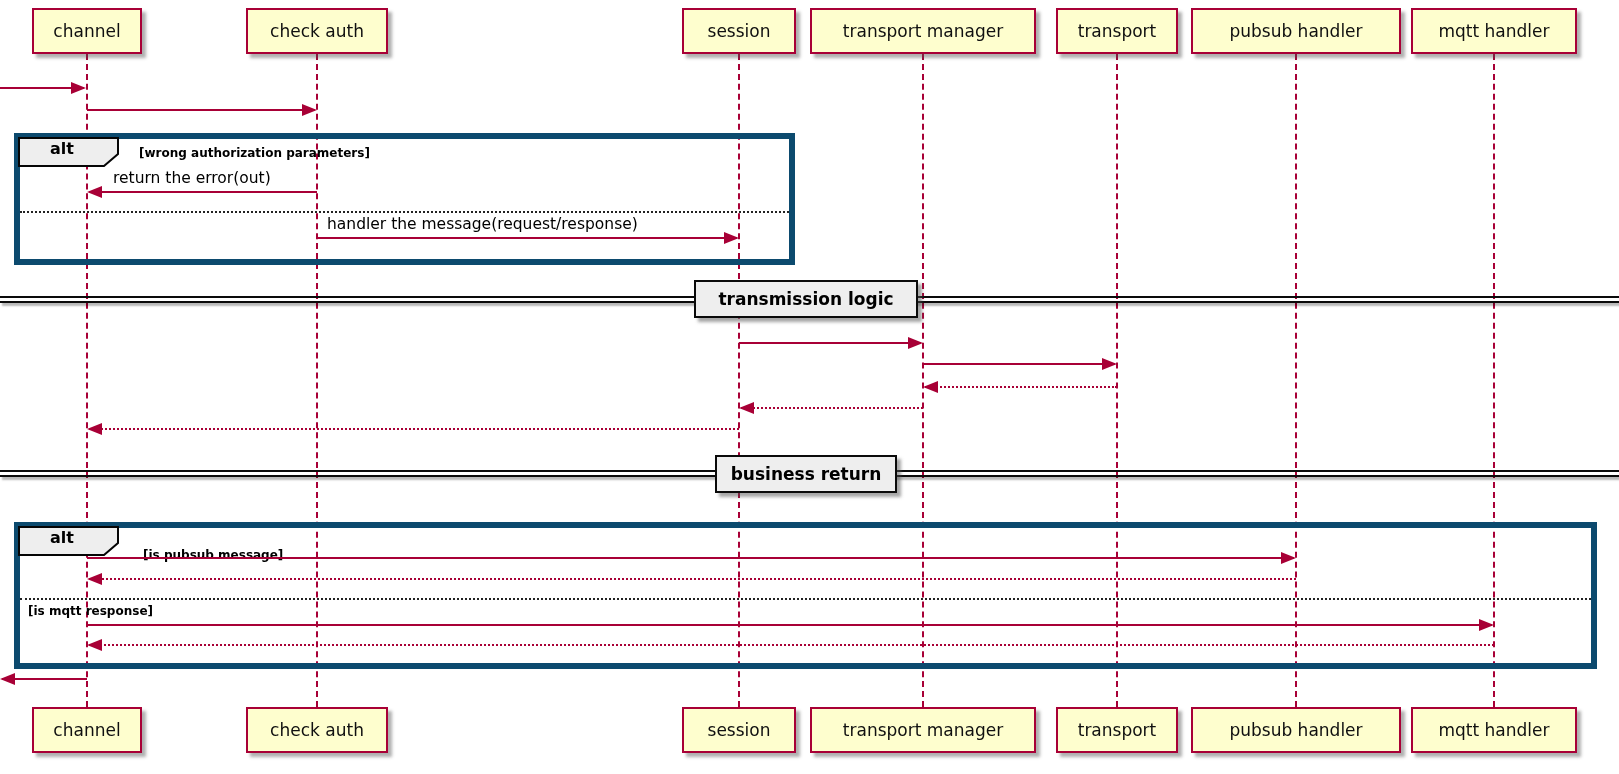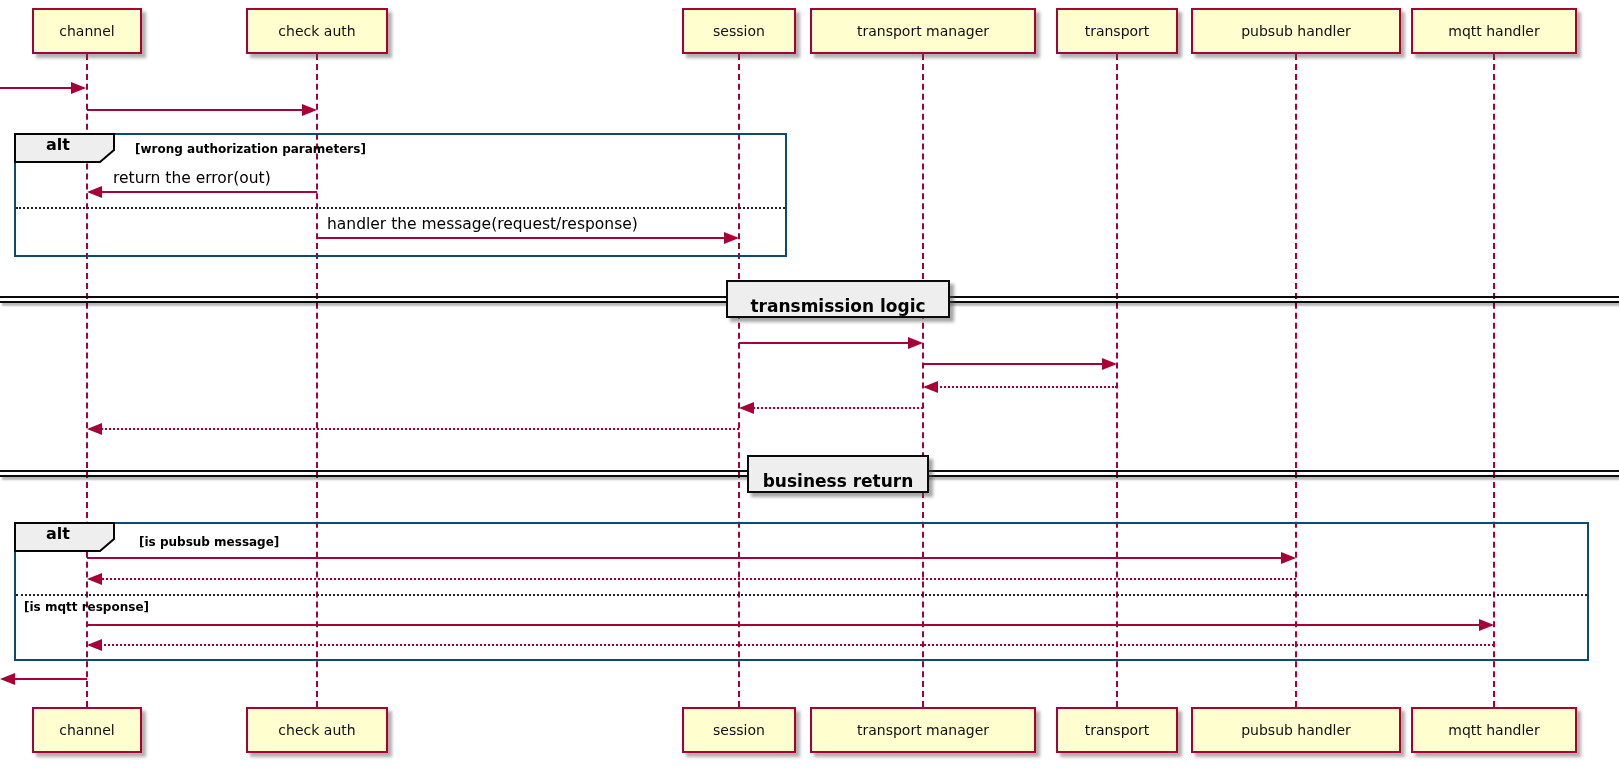--- a/index.html
+++ b/index.html
@@ -6,46 +6,46 @@
   .canvas {
     position:relative; width:1619px; height:774px; background:#ffffff;
     font-family:"DejaVu Sans", "Liberation Sans", sans-serif; overflow:hidden;
   }
   .lifeline { position:absolute; top:54px; height:653px; width:0;
     border-left:2px dashed #A80036; }
   .pbox {
     position:absolute; height:42px; background:#FEFECE; border:2px solid #A80036;
     box-shadow:4px 4px 3px rgba(80,80,80,.45);
     display:flex; align-items:center; justify-content:center;
-    font-size:14px; color:#101010; white-space:nowrap;
+    font-size:17px; color:#101010; white-space:nowrap;
   }
   .msg { position:absolute; height:0; }
   .msg.solid  { border-top:2px solid #A80036; }
   .msg.return { border-top:2px dotted #A80036; }
   .head { position:absolute; width:0; height:0; top:-7px;
     border-top:6px solid transparent; border-bottom:6px solid transparent; }
   .head.right { right:-2px; border-left:15px solid #A80036; }
   .head.left  { left:-2px;  border-right:15px solid #A80036; }
   .msg-label { position:absolute; font-size:15.5px; color:#000; white-space:nowrap;text-align:center; }
-  .frag { position:absolute; border:2px solid #0c4a6e; }
+  .frag { position:absolute; border:6px solid #0c4a6e; }
   .frag-op-svg { position:absolute; left:-2px; top:-2px; }
   .frag-op {
     position:absolute; left:-2px; top:0px; width:88px; text-align:center;
     font-weight:bold; font-size:16px; color:#000;
   }
   .guard { position:absolute; font-weight:bold; font-size:12px; color:#000; white-space:nowrap; }
   .frag-divider { position:absolute; left:0; right:0; height:0; border-top:2px dotted #222; }
   .sect-lines { position:absolute; left:0; width:1619px; height:3px;
     border-top:2px solid #0a0a0a; border-bottom:2px solid #0a0a0a;
     box-shadow:2px 3px 2px rgba(0,0,0,.28); }
   .sect-label {
     position:absolute; background:#EEEEEE; border:2px solid #0a0a0a;
     box-shadow:4px 4px 3px rgba(80,80,80,.5);
-    display:flex; align-items:flex-end; justify-content:center;
-    font-weight:bold; font-size:17px; color:#000; white-space:nowrap;margin-left:32px;
+    display:flex; align-items:center; justify-content:center;
+    font-weight:bold; font-size:17px; color:#000; white-space:nowrap;
   }
 </style>
 </head>
 <body>
 
 <div class="canvas">
 
   <div class="lifeline" style="left:86px"></div>
   <div class="lifeline" style="left:316px"></div>
   <div class="lifeline" style="left:738px"></div>
@@ -64,21 +64,21 @@
     <span class="frag-op">alt</span>
     <span class="guard" style="left:119px;top:7px">[wrong authorization parameters]</span>
     <div class="frag-divider" style="top:72px"></div>
   </div>
 
   <div class="frag" style="left:14px;top:522px;width:1571px;height:135px">
     <svg class="frag-op-svg" width="102" height="31">
       <path d="M1,1 H100 V17 L86,29 H1 Z" fill="#EEEEEE" stroke="#050505" stroke-width="2"></path>
     </svg>
     <span class="frag-op">alt</span>
-    <span class="guard" style="left:123px;top:11px">[is pubsub message]</span>
+    <span class="guard" style="left:123px;top:20px">[is pubsub message]</span>
     <div class="frag-divider" style="top:70px"></div>
     <span class="guard" style="left:8px;top:76px">[is mqtt response]</span>
   </div>
 
   <div class="sect-label" style="left:694px;top:280px;width:220px;height:34px">
     <span>transmission logic</span>
   </div>
   <div class="sect-label" style="left:715px;top:455px;width:178px;height:34px">
     <span>business return</span>
   </div>

